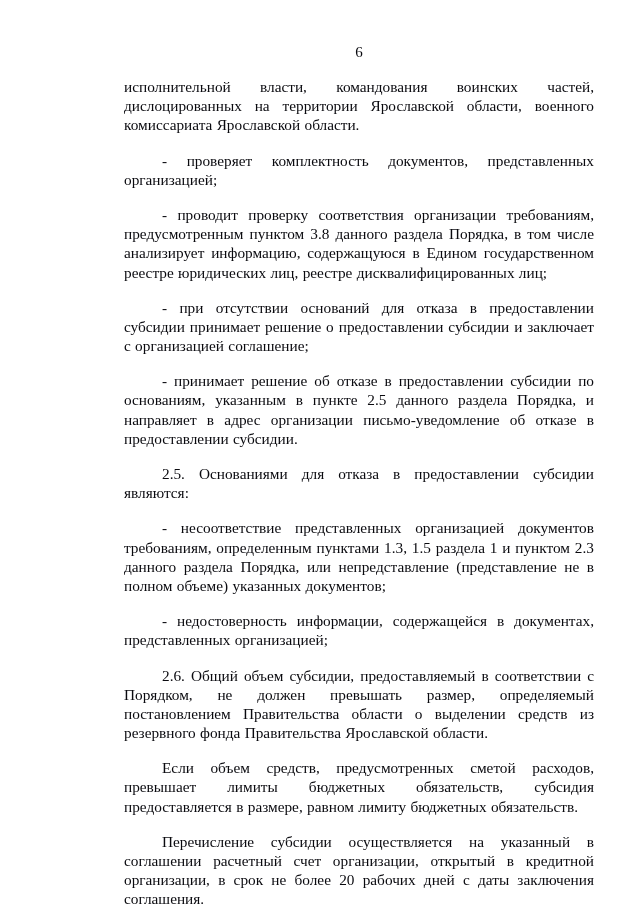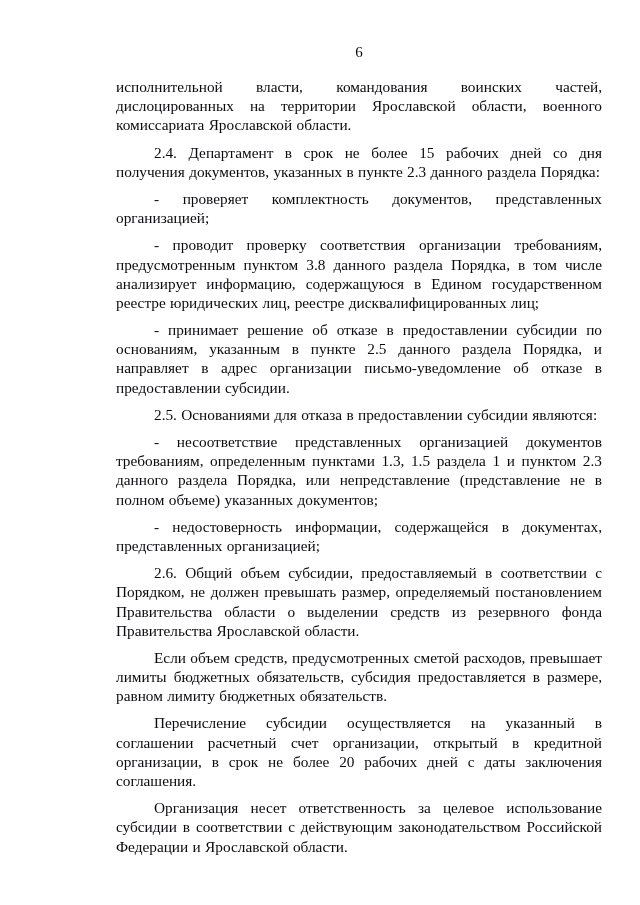--- a/index.html
+++ b/index.html
@@ -21,40 +21,40 @@
     padding: 44px 30px 20px 108px;
     background: #ffffff;
   }
   .page-number {
     text-align: center;
     font-size: 15px;
     margin: 0 0 16px 0;
     font-weight: normal;
   }
   .body-text p {
-    margin: 8px;
+    margin: 16px;
     text-align: justify;
     font-size: 15.3px;
     line-height: 1.255;
     word-spacing: 0.5px;
   }
   .body-text p.indent {
     text-indent: 38px;
   }
 </style>
 </head>
 <body>
 
 <div class="page">
   <div class="page-number">6</div>
   <div class="body-text">
     <p>исполнительной власти, командования воинских частей, дислоцированных на территории Ярославской области, военного комиссариата Ярославской области.</p>
-    <p class="indent">2.4. Департамент в срок не более 15 рабочих дней со дня получения документов, указанных в пункте 2.3 данного раздела Порядка:</p>
     <p class="indent">- проверяет комплектность документов, представленных организацией;</p>
     <p class="indent">- проводит проверку соответствия организации требованиям, предусмотренным пунктом 3.8 данного раздела Порядка, в том числе анализирует информацию, содержащуюся в Едином государственном реестре юридических лиц, реестре дисквалифицированных лиц;</p>
+    <p class="indent">- при отсутствии оснований для отказа в предоставлении субсидии принимает решение о предоставлении субсидии и заключает с организацией соглашение;</p>
     <p class="indent">- принимает решение об отказе в предоставлении субсидии по основаниям, указанным в пункте 2.5 данного раздела Порядка, и направляет в адрес организации письмо-уведомление об отказе в предоставлении субсидии.</p>
     <p class="indent">2.5. Основаниями для отказа в предоставлении субсидии являются:</p>
     <p class="indent">- несоответствие представленных организацией документов требованиям, определенным пунктами 1.3, 1.5 раздела 1 и пунктом 2.3 данного раздела Порядка, или непредставление (представление не в полном объеме) указанных документов;</p>
     <p class="indent">- недостоверность информации, содержащейся в документах, представленных организацией;</p>
     <p class="indent">2.6. Общий объем субсидии, предоставляемый в соответствии с Порядком, не должен превышать размер, определяемый постановлением Правительства области о выделении средств из резервного фонда Правительства Ярославской области.</p>
     <p class="indent">Если объем средств, предусмотренных сметой расходов, превышает лимиты бюджетных обязательств, субсидия предоставляется в размере, равном лимиту бюджетных обязательств.</p>
     <p class="indent">Перечисление субсидии осуществляется на указанный в соглашении расчетный счет организации, открытый в кредитной организации, в срок не более 20 рабочих дней с даты заключения соглашения.</p>
     <p class="indent">Организация несет ответственность за целевое использование субсидии в соответствии с действующим законодательством Российской Федерации и Ярославской области.</p>
   </div>
 </div>

